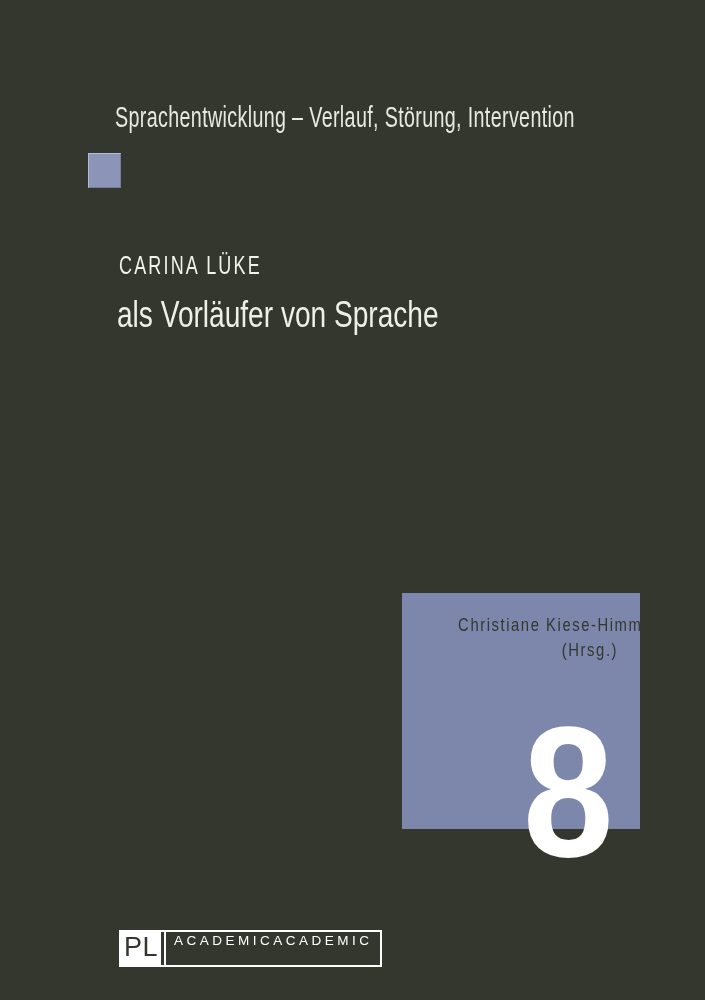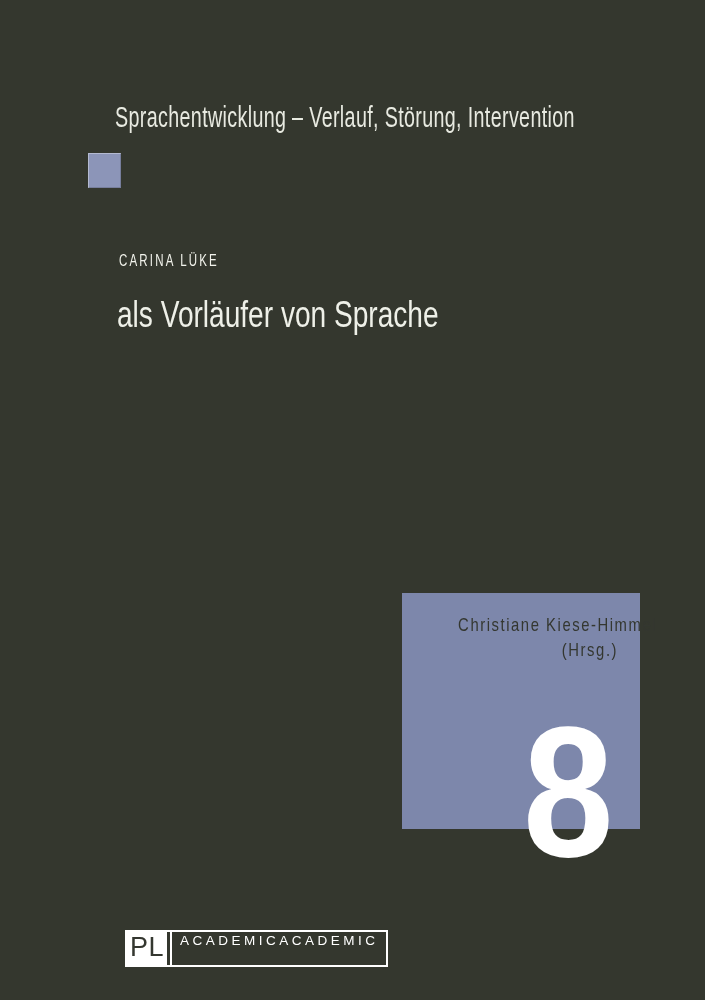--- a/index.html
+++ b/index.html
@@ -49,21 +49,21 @@
     height: 35px;
     background: var(--accent-light, #8c95b8);
     box-shadow: inset 1px 1px 0 rgba(255,255,255,0.35), inset -1px -1px 0 rgba(0,0,0,0.15);
   }
 
   
   .author {
     position: absolute;
     left: 119px;
     top: 252px;
-    font-size: 16px;
+    font-size: 25px;
     letter-spacing: 3px;
     color: #f2f3ec;
     line-height: 1.1;
   }
   .author .cond { transform: scaleX(0.72); }
 
   
   .book-title {
     position: absolute;
     left: 117px;
@@ -103,21 +103,21 @@
     font-size: 185px;
     font-weight: 700;
     line-height: 1;
     color: var(--white, #ffffff);
   }
   .volume-number .cond { transform: scaleX(0.88); }
 
   
   .publisher-logo {
     position: absolute;
-    left: 125px;
+    left: 119px;
     top: 930px;
     height: 37px;
     display: flex;
     align-items: stretch;
     border: 2px solid var(--white, #ffffff);
     background: var(--bg, #34372e);
   }
   .logo-pl {
     width: 40px;
     background: var(--white, #ffffff);

